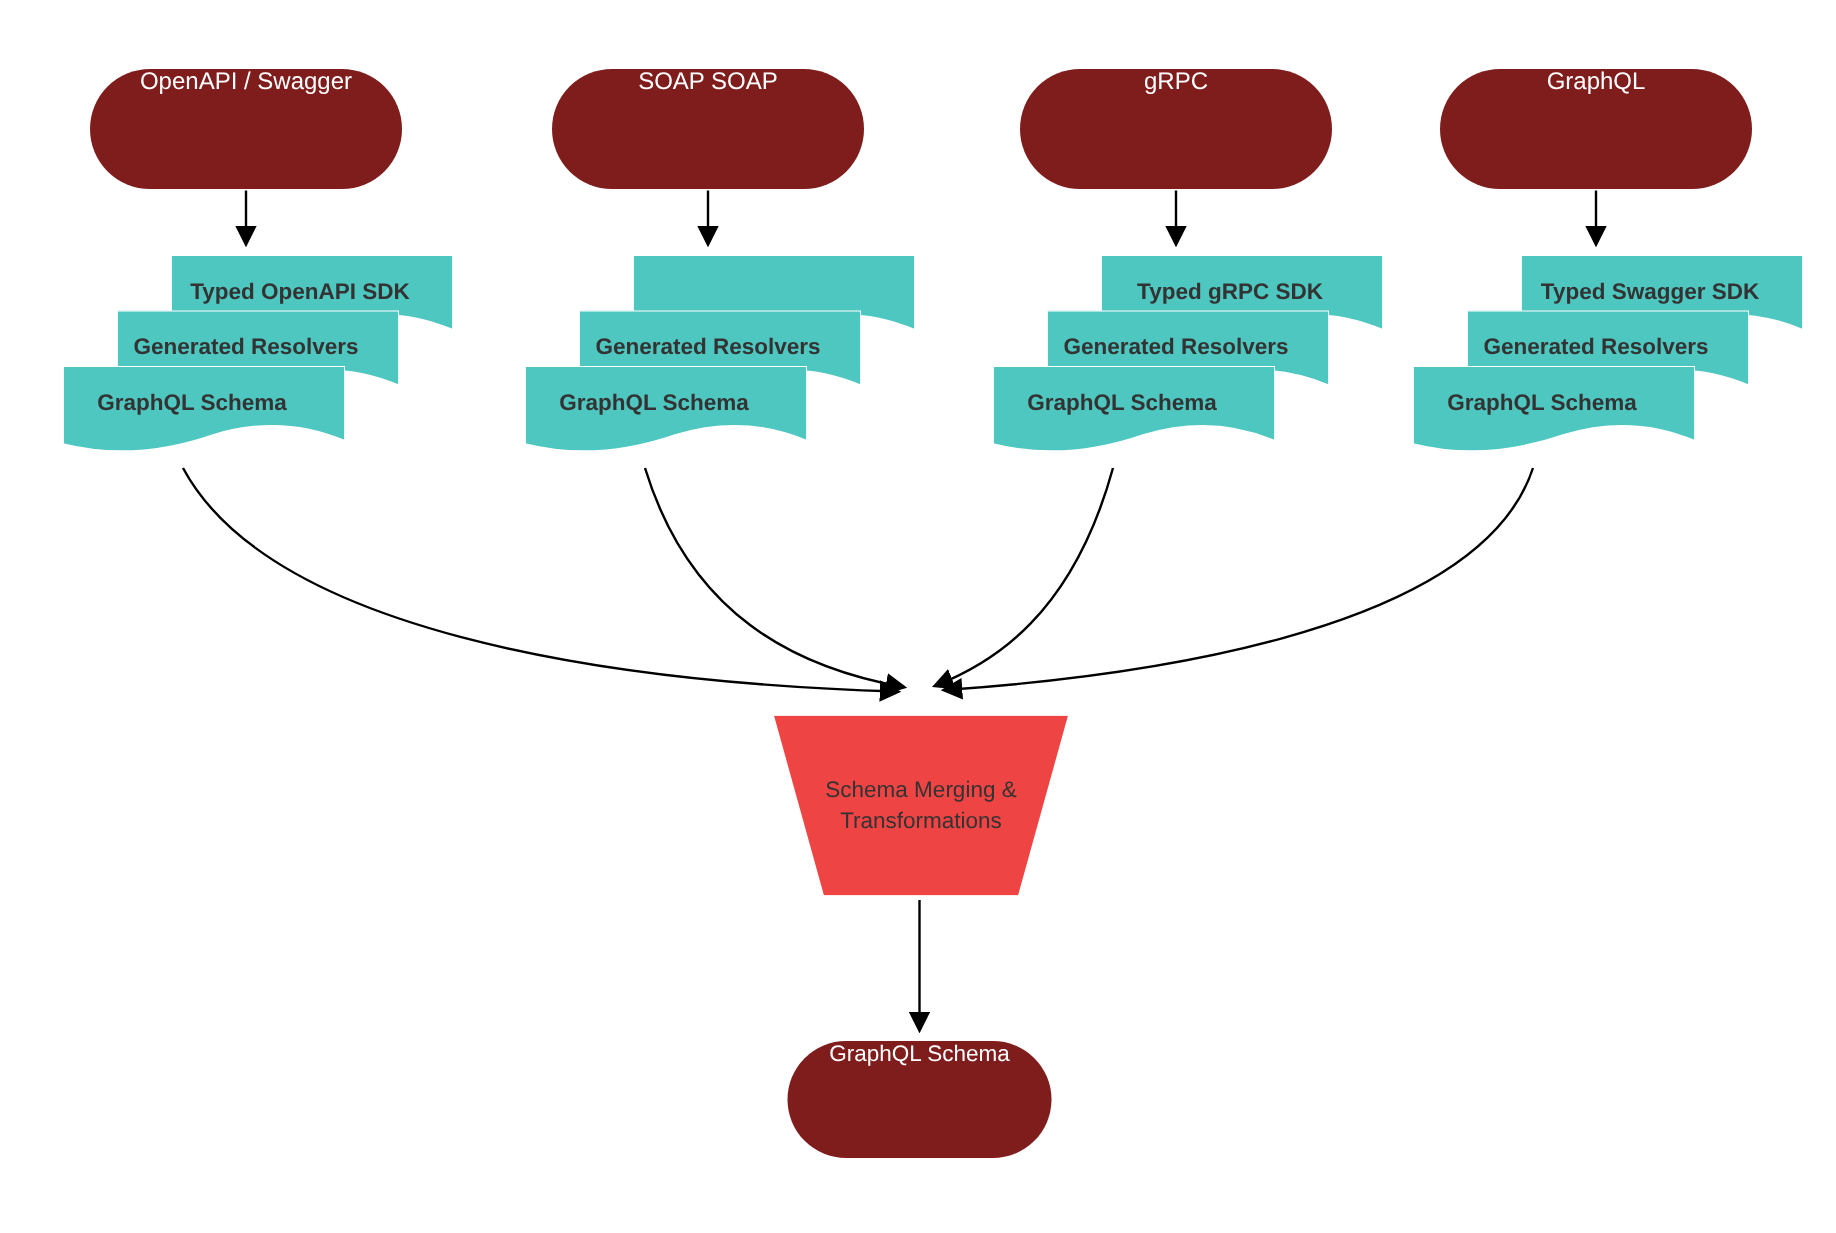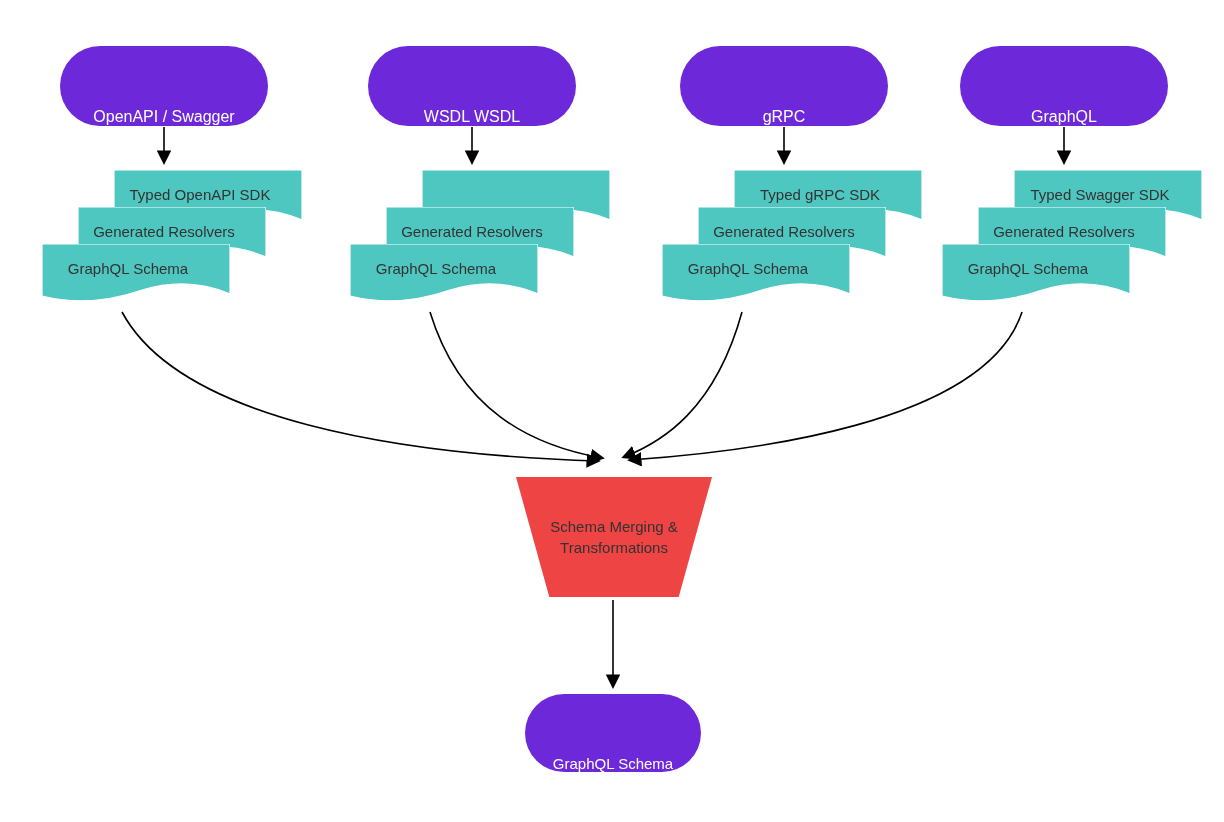--- a/index.html
+++ b/index.html
@@ -9,37 +9,37 @@
     background:#ffffff;
     font-family:"Liberation Sans", sans-serif;
     overflow:hidden;
   }
   .wires{position:absolute;left:0;top:0;pointer-events:none;}
 
   .stadium{
     position:absolute;
     height:80px;
     border-radius:40px;
-    background:#6d28d9;
+    background:#7f1d1d;
     color:#ffffff;
-    display:flex;align-items:flex-end;justify-content:center;
+    display:flex;align-items:flex-start;justify-content:center;
     font-size:16px;
     text-align:center;
   }
   .stack{position:absolute;width:262px;height:148px;}
   .doc{
     position:absolute;
     width:188px;height:66px;
   }
   .doc-shape{position:absolute;left:0;top:0;width:188px;height:66px;display:block;}
   .doc-shape path{fill:#4EC7C0;stroke:#ffffff;stroke-width:1.2;}
   .doc-label{
     position:absolute;left:0;top:0;width:172px;height:48px;
     display:flex;align-items:center;justify-content:center;
-    color:#333333;font-size:15px;white-space:nowrap;
+    color:#333333;font-size:15px;white-space:nowrap;font-weight:bold;
   }
   .trapezoid{
     position:absolute;
     left:516px;top:477px;width:196px;height:120px;
     background:#ef4444;
     clip-path:polygon(0 0, 100% 0, 83% 100%, 17% 100%);
     display:flex;flex-direction:column;align-items:center;justify-content:center;
     color:#333333;font-size:15px;line-height:21px;text-align:center;
   }
   .output{
@@ -70,21 +70,21 @@
     <path d="M742 312 C 715 410, 662 442, 624 457" stroke="#000" stroke-width="1.6" fill="none" marker-end="url(#arrow)"></path>
     <path d="M1022 312 C 985 425, 745 452, 630 460" stroke="#000" stroke-width="1.6" fill="none" marker-end="url(#arrow)"></path>
 
     <path d="M613 600 L613 686" stroke="#000" stroke-width="1.6" fill="none" marker-end="url(#arrow)"></path>
   </svg>
 
   <div class="stadium" style="left:60px;top:46px;width:208px">
     <span>OpenAPI / Swagger</span>
   </div>
   <div class="stadium" style="left:368px;top:46px;width:208px">
-    <span>WSDL WSDL</span>
+    <span>SOAP SOAP</span>
   </div>
   <div class="stadium" style="left:960px;top:46px;width:208px">
     <span>GraphQL</span>
   </div>
   <div class="stadium" style="left:680px;top:46px;width:208px">
     <span>gRPC</span>
   </div>
 
   <div class="stack" style="left:42px;top:170px">
     <div class="doc" style="left:72px;top:0">

